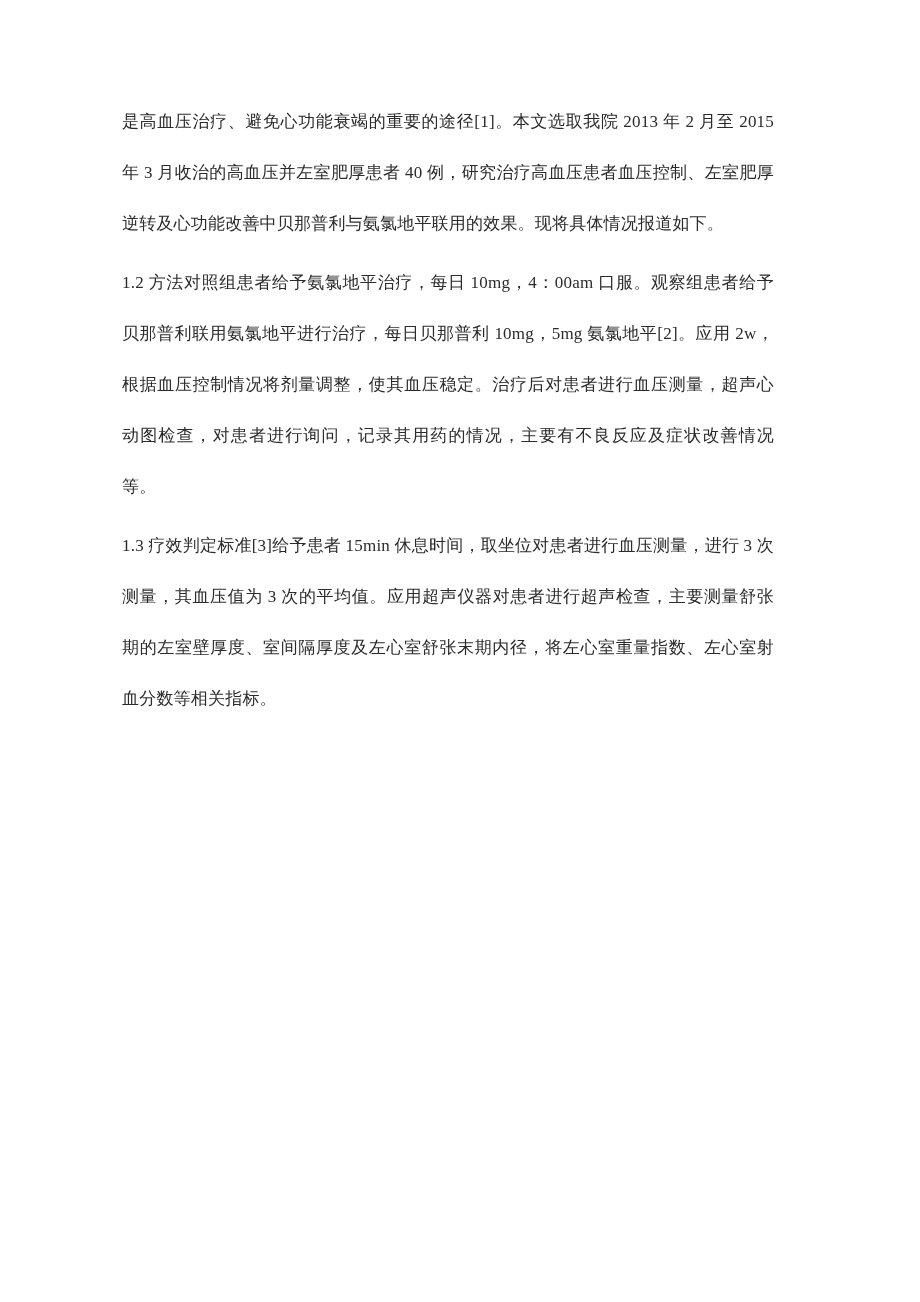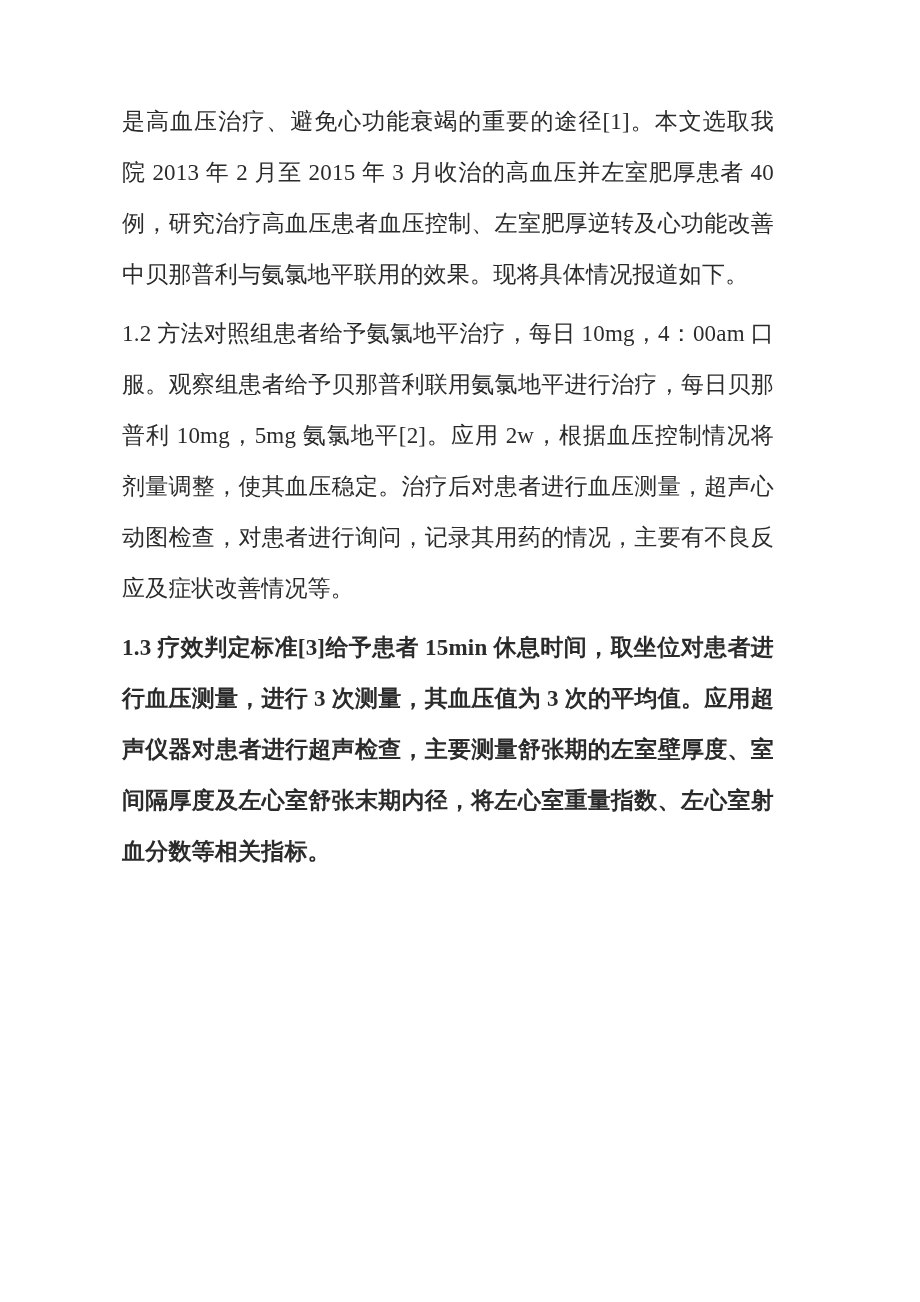--- a/index.html
+++ b/index.html
@@ -38,33 +38,32 @@
   .content {
     position: absolute;
     left: 122px;
     top: 96px;
     width: 652px;
     z-index: 1;
   }
 
   .para {
     font-family: "Liberation Serif", "DejaVu Serif", serif;
-    font-size: 23px;
+    font-size: 17px;
     line-height: 51px;
     color: #2b2b2b;
     text-align: justify;
     text-justify: inter-character;
     margin: 0 0 8px 0;
     letter-spacing: 0.2px;
     word-break: break-all;
   }
 
   .para:last-child {
     margin-bottom: 0;
-    font-weight: bold;
   }
 </style>
 </head>
 <body>
 
 <div class="page">
 
 
   <div class="content">
 

